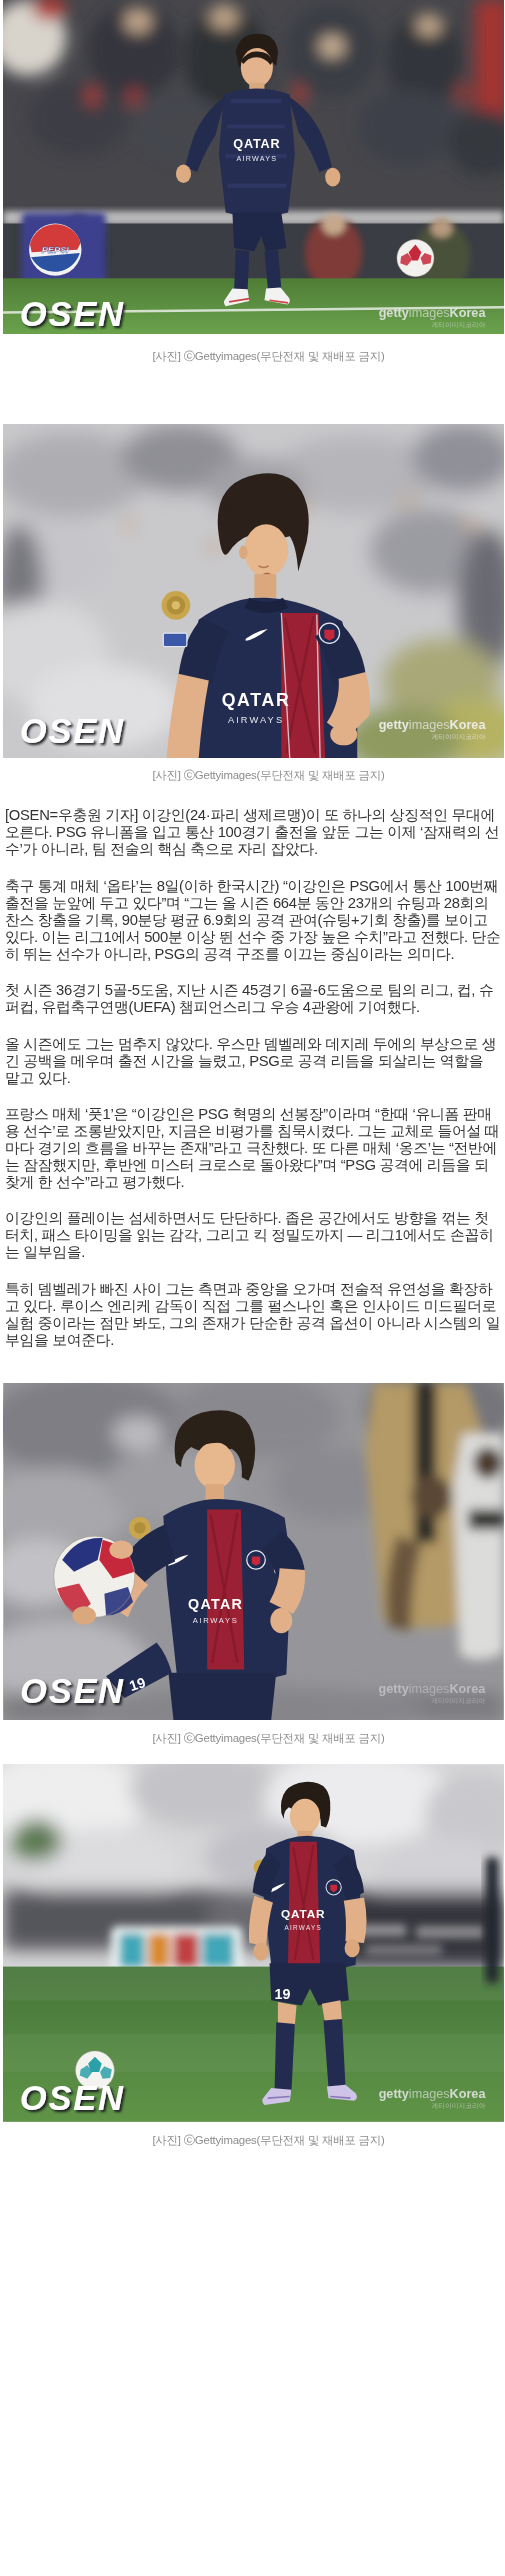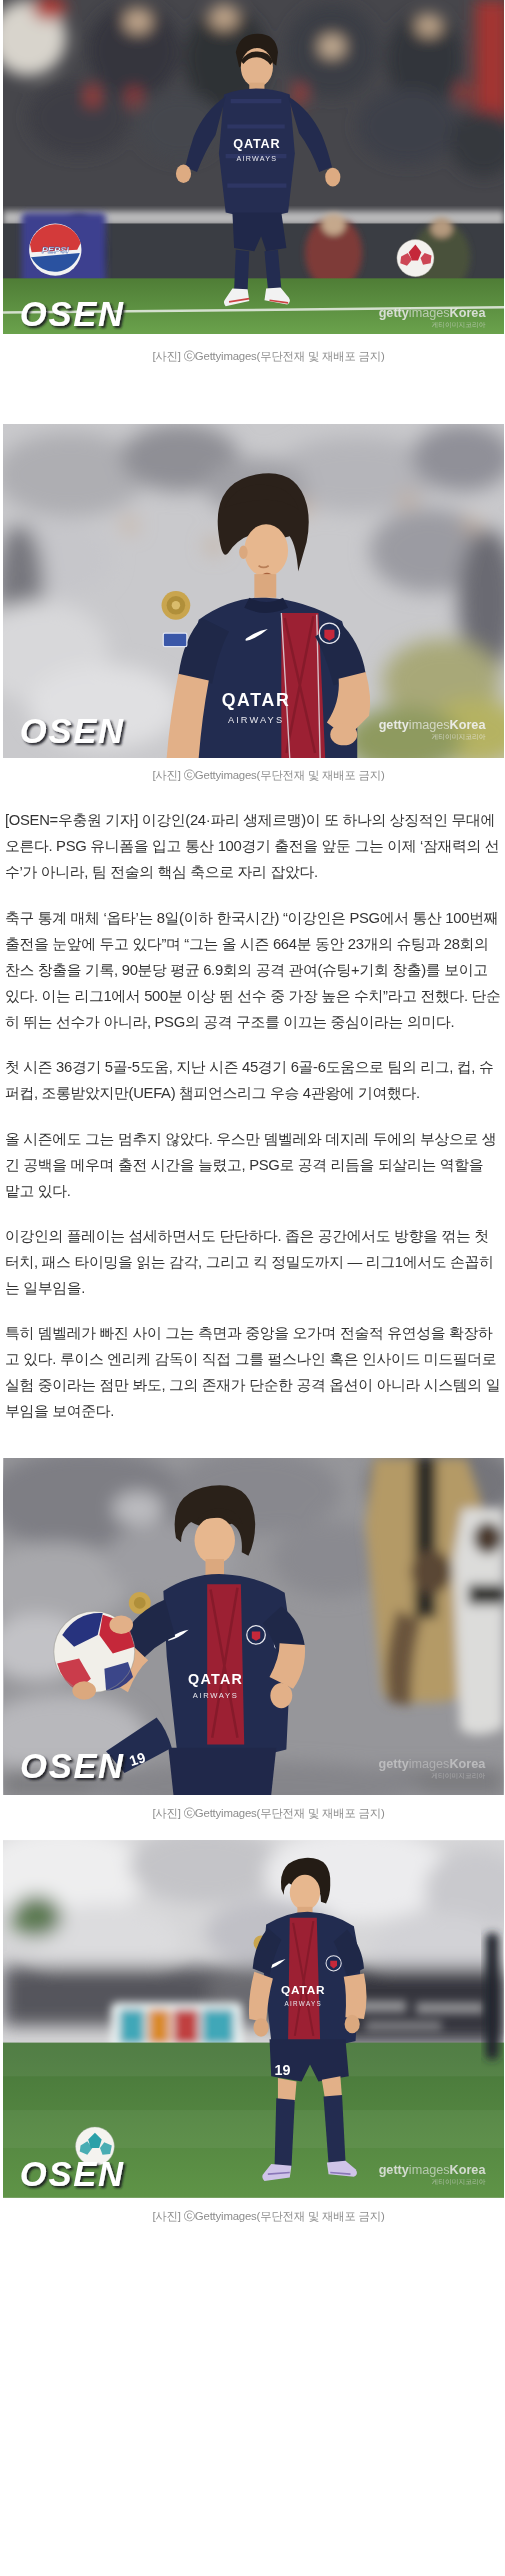--- a/index.html
+++ b/index.html
@@ -17,21 +17,21 @@
     font-size:11.4px; line-height:17px;
     letter-spacing:-0.2px;
     margin-left:31px;
   }
   .cap-1 { margin-top:13.5px; }
   .cap-2 { margin-top:9.3px; }
   .cap-3 { margin-top:10px; }
   .cap-4 { margin-top:10px; }
   .article {
     margin-top:23.6px; padding:0 5px;
-    color:#333333; font-size:14.8px; line-height:26px;
+    color:#333333; font-size:14.8px; line-height:17px;
     letter-spacing:-0.3px; word-break:break-all;
   }
   .article p { margin:19.4px 0 0 0; }
   .article p:first-child { margin-top:0; }
   svg text { user-select:none; }
   .osen-mark {
     font-family:"Liberation Sans", sans-serif;
     font-style:italic; font-weight:900; letter-spacing:2px;
   }
 </style>
@@ -213,22 +213,23 @@
   <text class="osen-mark" x="20" y="378" font-size="41" fill="#ffffff" filter="url(#osh2)">OSEN</text>
   <text x="572" y="362" text-anchor="end" font-size="15" fill="#f2f2f2" opacity="0.9"><tspan font-weight="bold">getty</tspan><tspan opacity="0.75">images</tspan><tspan font-weight="bold">Korea</tspan></text>
   <text x="572" y="374" text-anchor="end" font-size="8" fill="#eeeeee" opacity="0.65">게티이미지코리아</text>
 </svg>
 
 <div class="caption cap-2">[사진] ⓒGettyimages(무단전재 및 재배포 금지)</div>
 
 <div class="article">
   <p>[OSEN=우충원 기자] 이강인(24·파리 생제르맹)이 또 하나의 상징적인 무대에 오른다. PSG 유니폼을 입고 통산 100경기 출전을 앞둔 그는 이제 ‘잠재력의 선수’가 아니라, 팀 전술의 핵심 축으로 자리 잡았다.</p>
   <p>축구 통계 매체 ‘옵타’는 8일(이하 한국시간) “이강인은 PSG에서 통산 100번째 출전을 눈앞에 두고 있다”며 “그는 올 시즌 664분 동안 23개의 슈팅과 28회의 찬스 창출을 기록, 90분당 평균 6.9회의 공격 관여(슈팅+기회 창출)를 보이고 있다. 이는 리그1에서 500분 이상 뛴 선수 중 가장 높은 수치”라고 전했다. 단순히 뛰는 선수가 아니라, PSG의 공격 구조를 이끄는 중심이라는 의미다.</p>
-  <p>첫 시즌 36경기 5골-5도움, 지난 시즌 45경기 6골-6도움으로 팀의 리그, 컵, 슈퍼컵, 조롱받았지만(UEFA) 챔피언스리그 우승 4관왕에 기여했다.</p>
+  <p>첫 시즌 36경기 5골-5도움, 지난 시즌 45경기 6골-6도움으로 팀의 리그, 컵, 슈퍼컵, 유럽축구연맹(UEFA) 챔피언스리그 우승 4관왕에 기여했다.</p>
   <p>올 시즌에도 그는 멈추지 않았다. 우스만 뎀벨레와 데지레 두에의 부상으로 생긴 공백을 메우며 출전 시간을 늘렸고, PSG로 공격 리듬을 되살리는 역할을 맡고 있다.</p>
+  <p>프랑스 매체 ‘풋1’은 “이강인은 PSG 혁명의 선봉장”이라며 “한때 ‘유니폼 판매용 선수’로 조롱받았지만, 지금은 비평가를 침묵시켰다. 그는 교체로 들어설 때마다 경기의 흐름을 바꾸는 존재”라고 극찬했다. 또 다른 매체 ‘옹즈’는 “전반에는 잠잠했지만, 후반엔 미스터 크로스로 돌아왔다”며 “PSG 공격에 리듬을 되찾게 한 선수”라고 평가했다.</p>
   <p>이강인의 플레이는 섬세하면서도 단단하다. 좁은 공간에서도 방향을 꺾는 첫 터치, 패스 타이밍을 읽는 감각, 그리고 킥 정밀도까지 — 리그1에서도 손꼽히는 일부임을.</p>
   <p>특히 뎀벨레가 빠진 사이 그는 측면과 중앙을 오가며 전술적 유연성을 확장하고 있다. 루이스 엔리케 감독이 직접 그를 펄스나인 혹은 인사이드 미드필더로 실험 중이라는 점만 봐도, 그의 존재가 단순한 공격 옵션이 아니라 시스템의 일부임을 보여준다.</p>
 </div>
 
 <svg class="photo photo-3" width="501" height="337" viewBox="0 0 594 400">
   <defs>
     <filter id="p3b" x="-30%" y="-30%" width="160%" height="160%">
         <feGaussianBlur stdDeviation="11"></feGaussianBlur>
       </filter>
     <filter id="p3b2" x="-30%" y="-30%" width="160%" height="160%">

